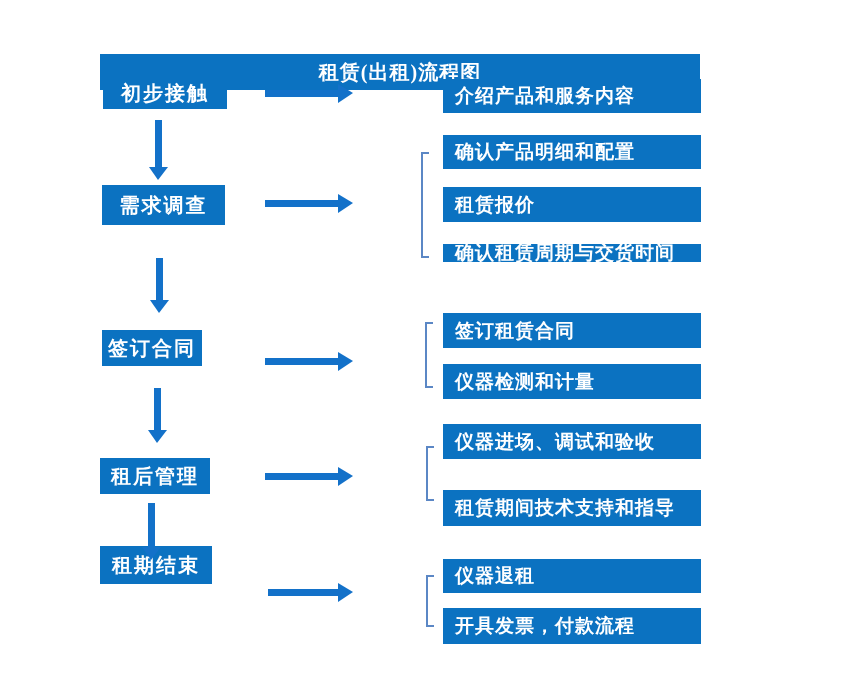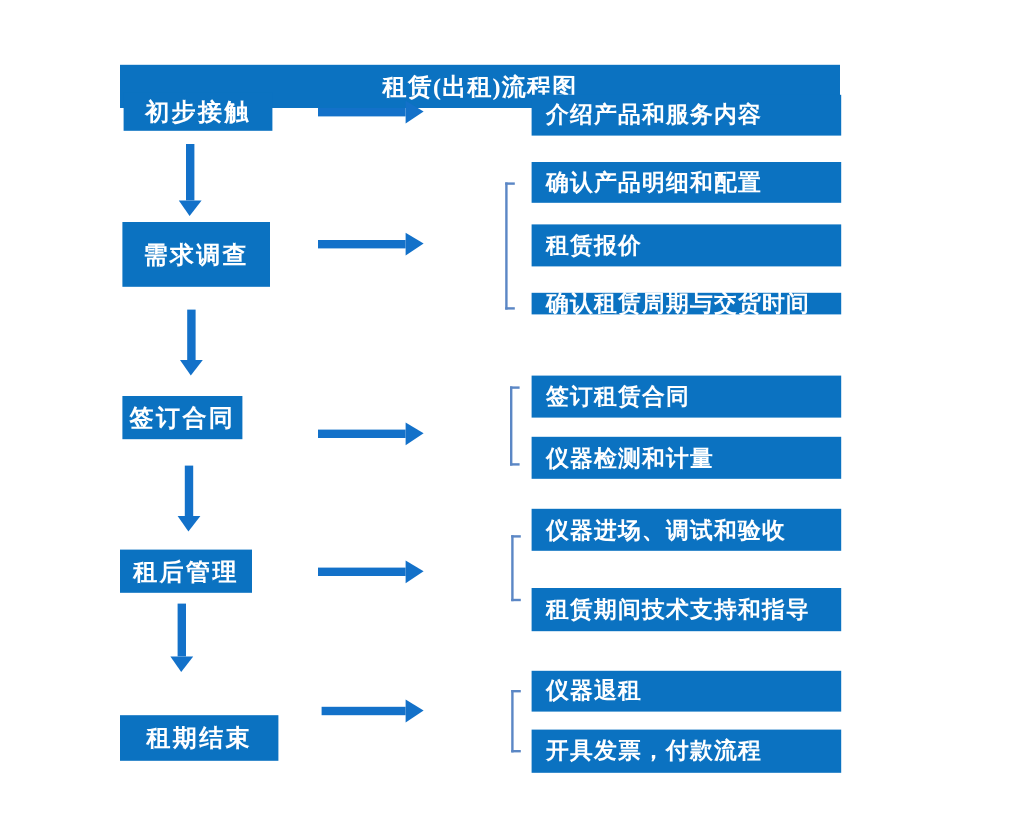--- a/index.html
+++ b/index.html
@@ -43,24 +43,24 @@
   }
 </style>
 </head>
 <body>
 
 <div class="canvas">
 
   <div class="title">租赁(出租)流程图</div>
 
   <div class="stage" style="left:103px;top:77px;width:124px;height:32px">初步接触</div>
-  <div class="stage" style="left:102px;top:185px;width:123px;height:54px">需求调查</div>
+  <div class="stage" style="left:102px;top:185px;width:123px;height:40px">需求调查</div>
   <div class="stage" style="left:102px;top:330px;width:100px;height:36px">签订合同</div>
   <div class="stage" style="left:100px;top:458px;width:110px;height:36px">租后管理</div>
-  <div class="stage" style="left:100px;top:596px;width:132px;height:38px">租期结束</div>
+  <div class="stage" style="left:100px;top:546px;width:112px;height:38px">租期结束</div>
 
   <div class="v-arrow" style="left:155px;top:120px;height:47px"></div>
   <div class="v-arrow" style="left:156px;top:258px;height:42px"></div>
   <div class="v-arrow" style="left:154px;top:388px;height:42px"></div>
   <div class="v-arrow" style="left:148px;top:503px;height:44px"></div>
 
   <div class="h-arrow" style="left:265px;top:90px;width:73px"></div>
   <div class="h-arrow" style="left:265px;top:200px;width:73px"></div>
   <div class="h-arrow" style="left:265px;top:358px;width:73px"></div>
   <div class="h-arrow" style="left:265px;top:473px;width:73px"></div>

